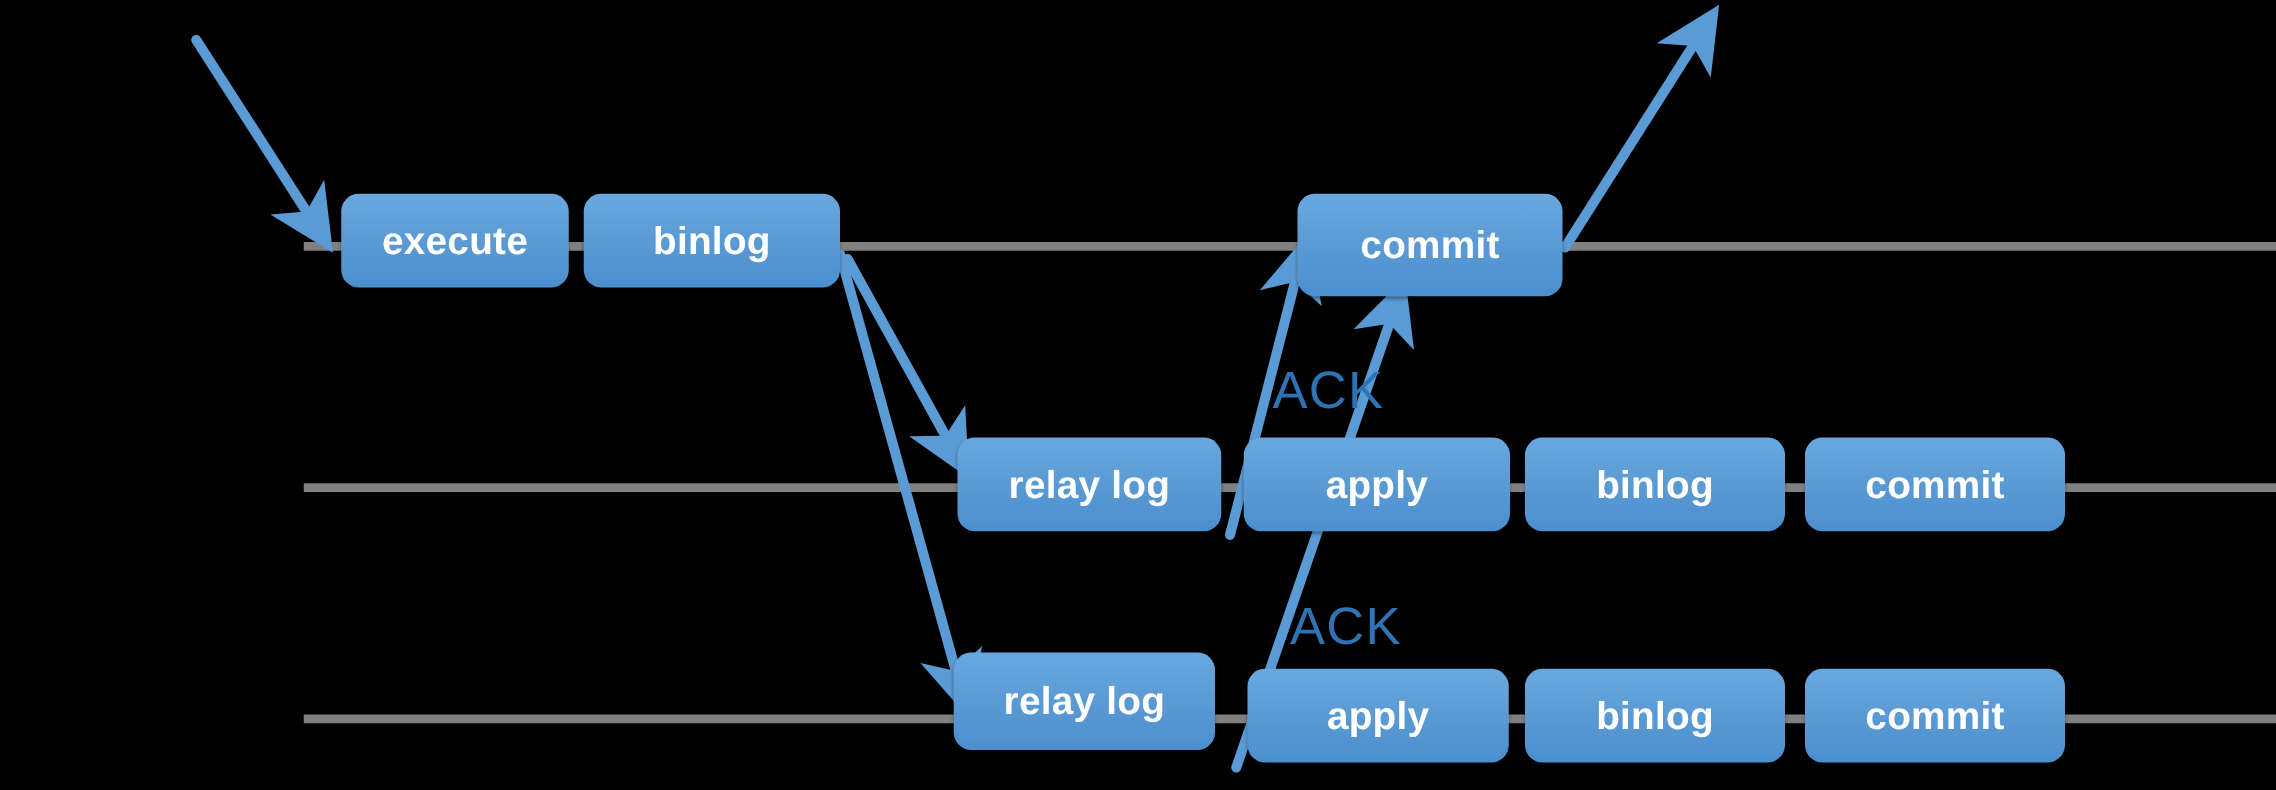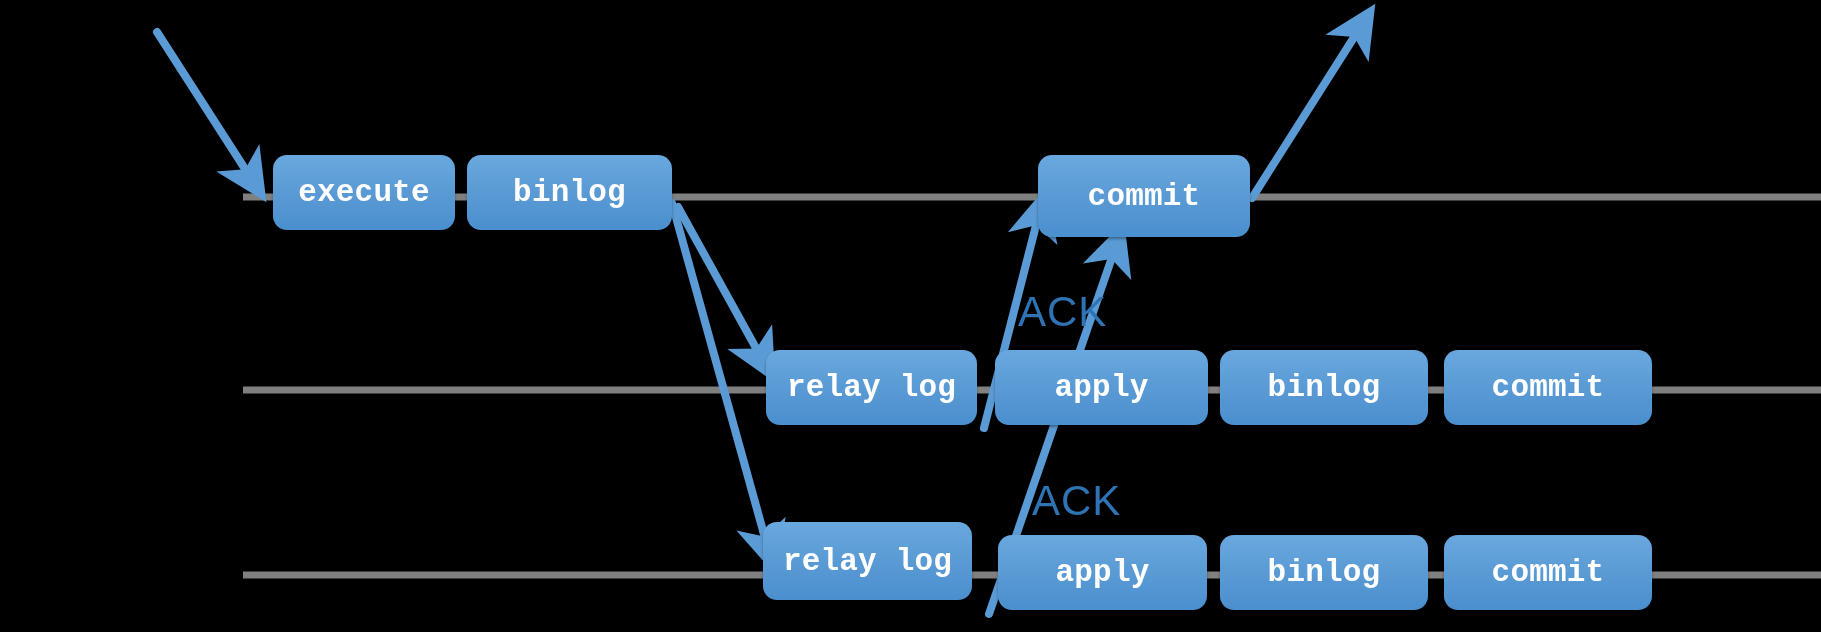--- a/index.html
+++ b/index.html
@@ -2,21 +2,21 @@
 <html><head>
 <meta charset="utf-8">
 <style>
   html,body{margin:0;padding:0;background:#000;}
   #stage{position:relative;width:1821px;height:632px;background:#000;overflow:hidden;
          font-family:"Liberation Sans", sans-serif;}
   #wires{position:absolute;left:0;top:0;width:1821px;height:632px;}
   .node{position:absolute;display:flex;align-items:center;justify-content:center;
         border-radius:14px;color:#fff;font-weight:bold;font-size:31px;
         background:linear-gradient(to bottom,#69a8df 0%,#5b9bd5 48%,#4a8fce 100%);
-        box-shadow:0 2px 3px rgba(0,0,0,.35);letter-spacing:.2px;white-space:nowrap;font-family:Liberation Mono, monospace;}
+        box-shadow:0 2px 3px rgba(0,0,0,.35);letter-spacing:.2px;white-space:nowrap;}
   .ack{position:absolute;color:#2e74b5;font-size:42px;font-weight:normal;
        letter-spacing:1px;line-height:1;text-align:center;}
 </style>
 </head>
 <body>
 
 <div id="stage">
 
   <svg id="wires" viewBox="0 0 1821 632" xmlns="http://www.w3.org/2000/svg">
     <defs>

